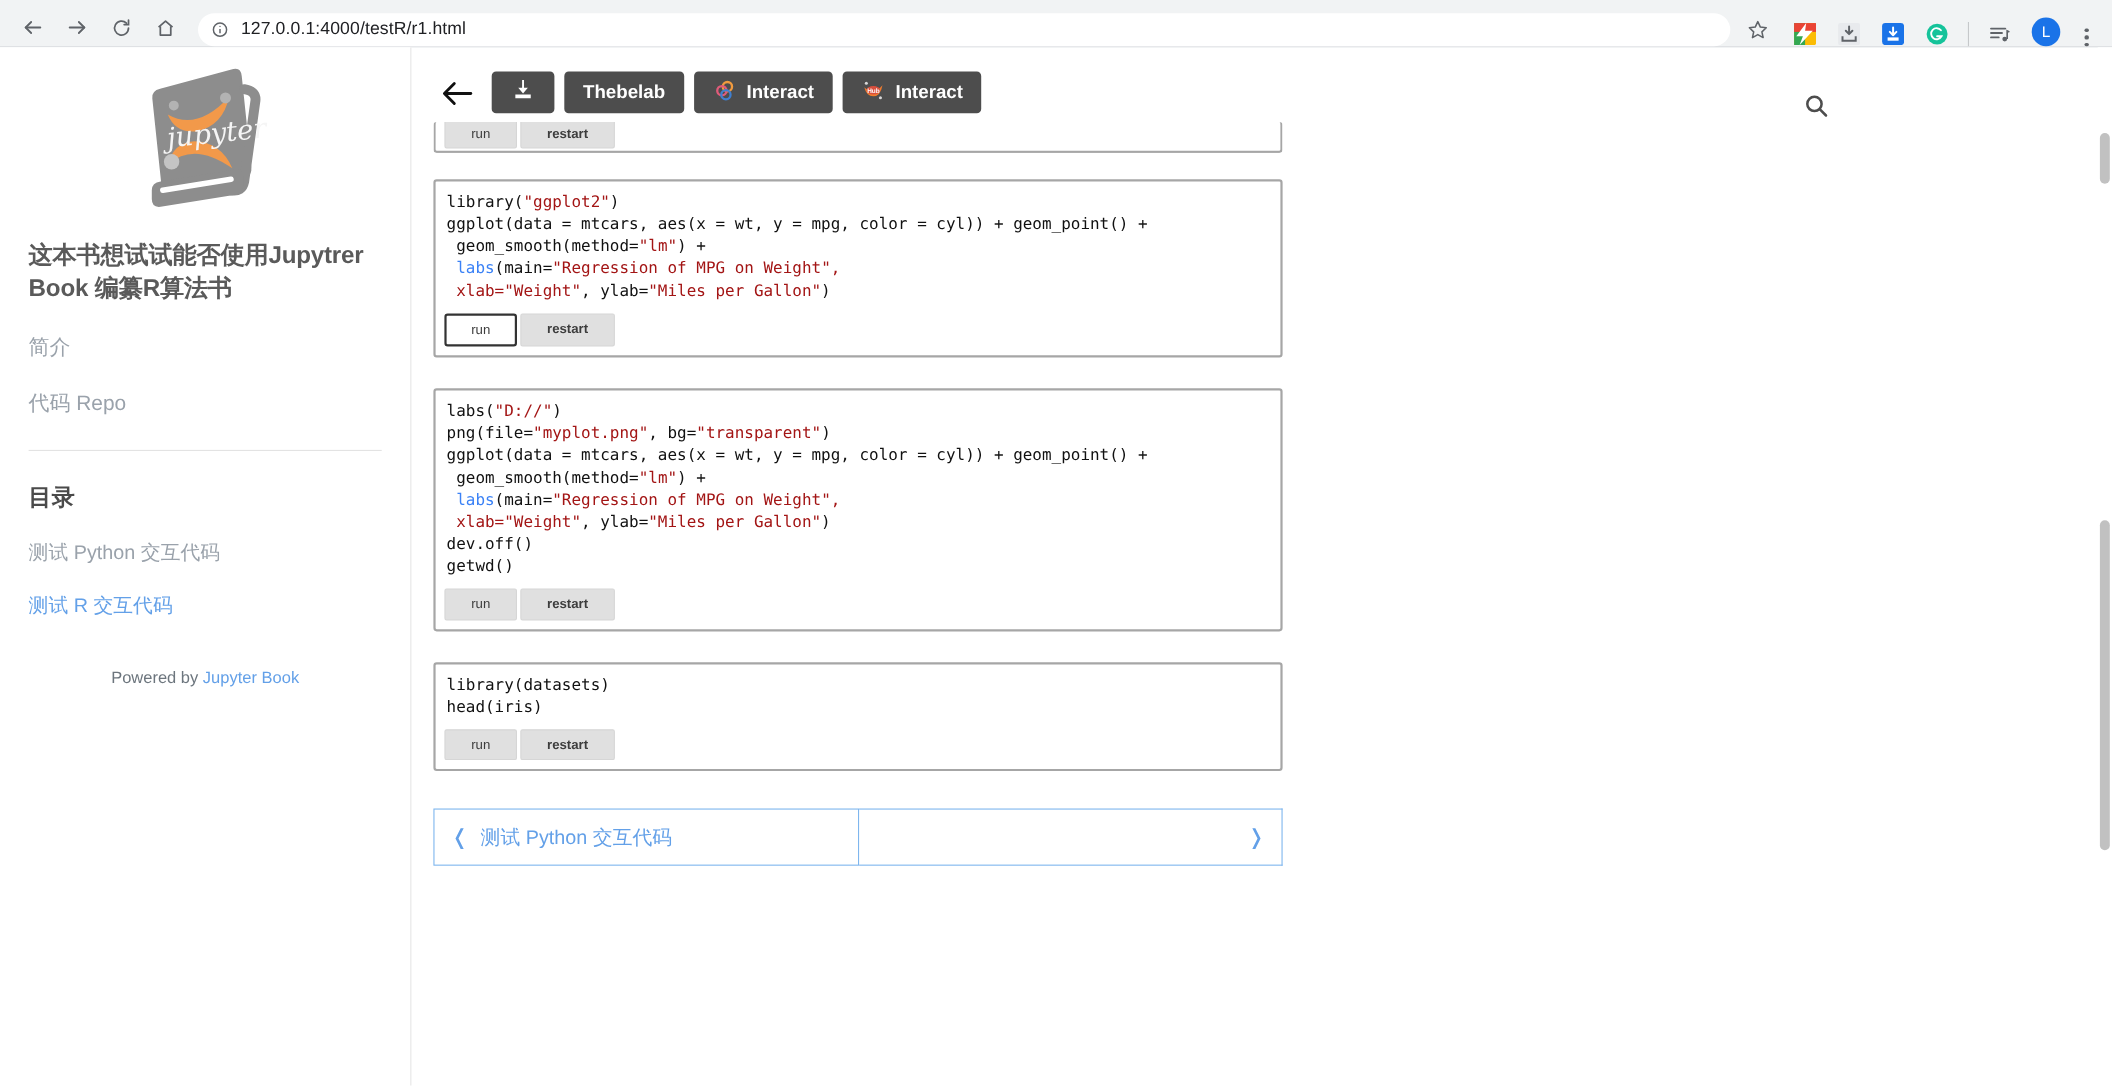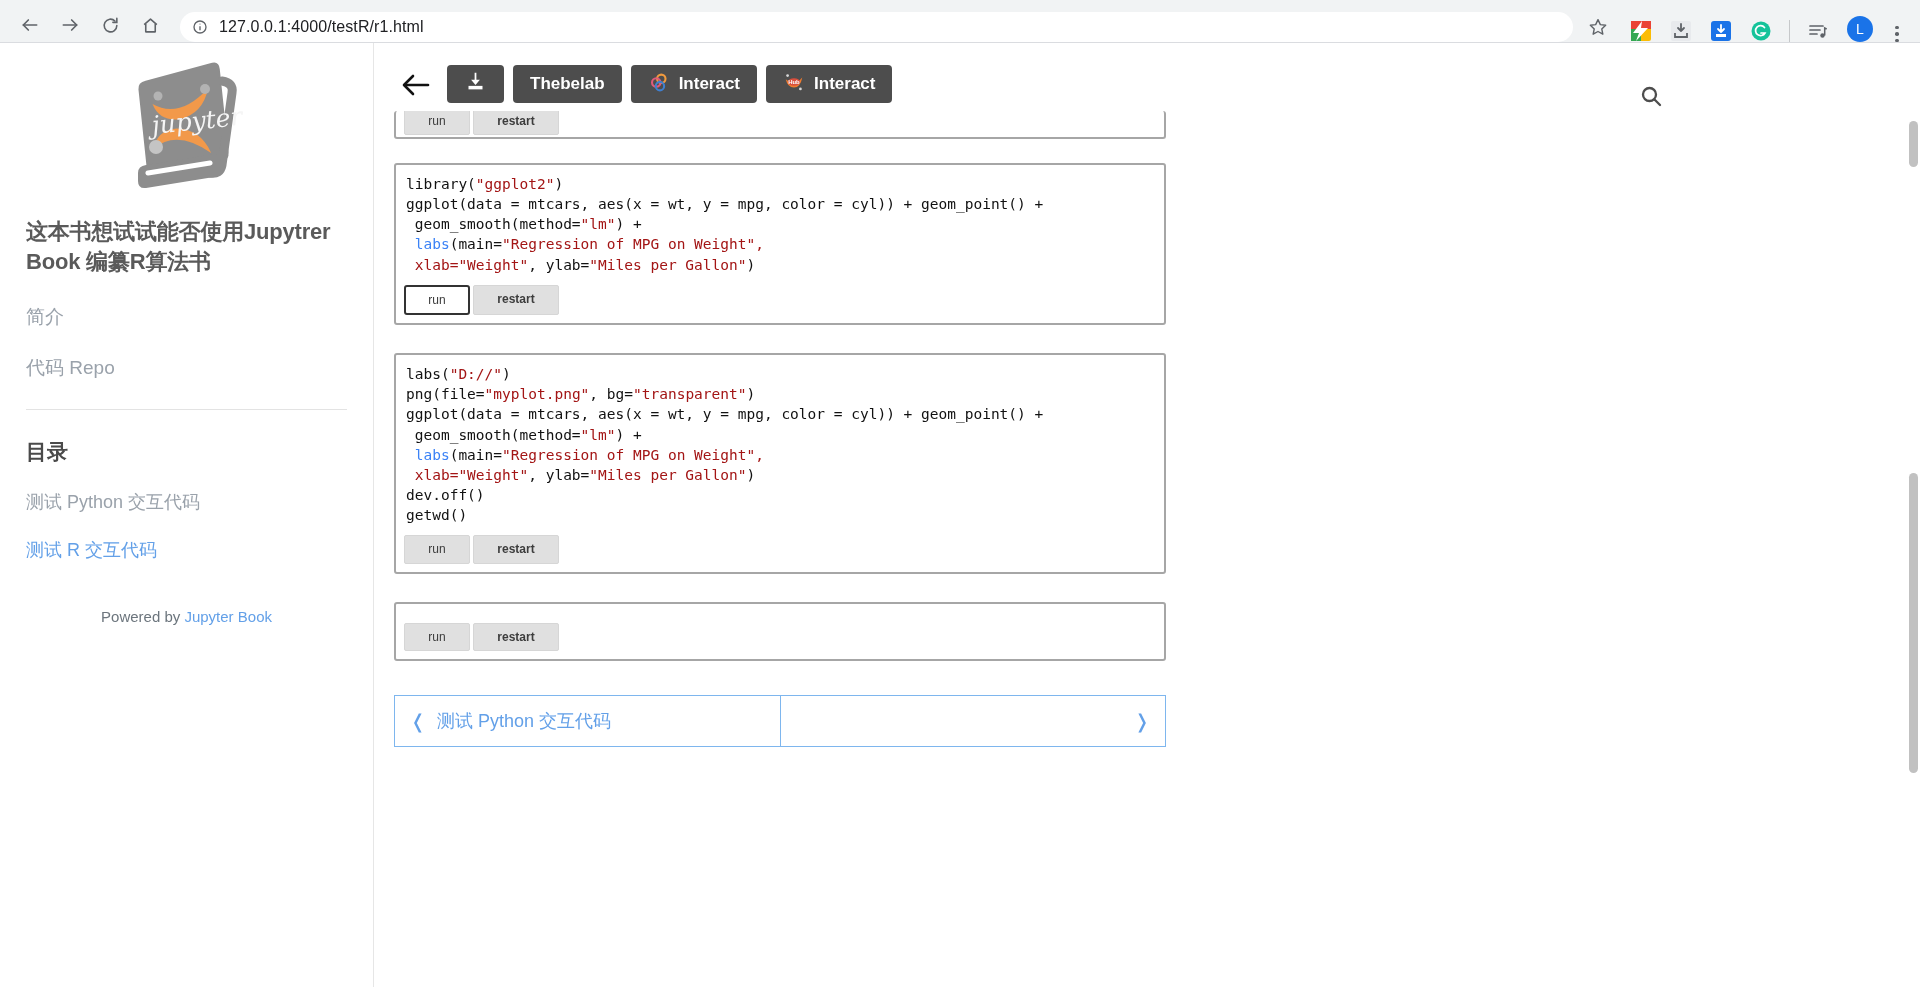--- a/index.html
+++ b/index.html
@@ -469,20 +469,22 @@
  xlab="Weight"</span><span>, ylab=</span><span class="str">"Miles per Gallon"</span><span>)
 dev.off()
 getwd()</span></pre>
           <div class="btnrow">
             <div class="cellbtn">run</div>
             <div class="cellbtn wide">restart</div>
           </div>
         </div>
 
         <div class="cell">
+          <pre class="code">library(datasets)
+head(iris)</pre>
           <div class="btnrow">
             <div class="cellbtn">run</div>
             <div class="cellbtn wide">restart</div>
           </div>
         </div>
 
       </div>
 
       <div class="pager">
         <a class="pager-box pager-prev" href="#">

